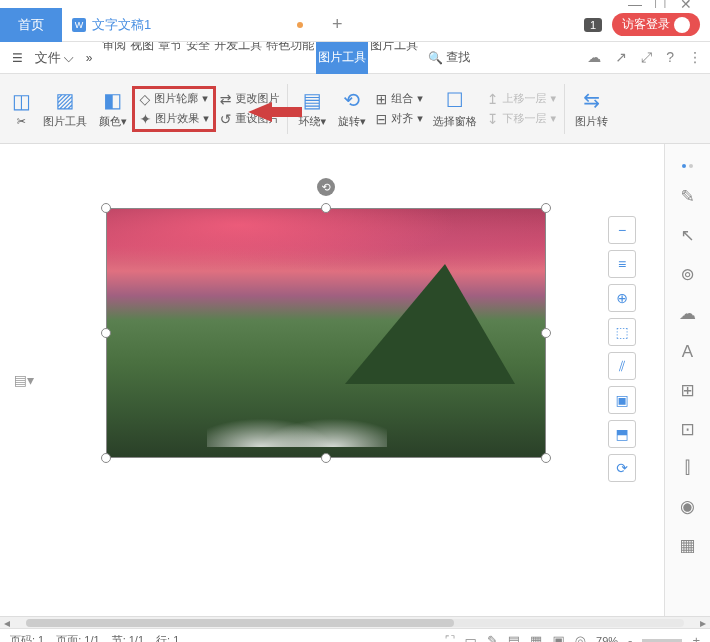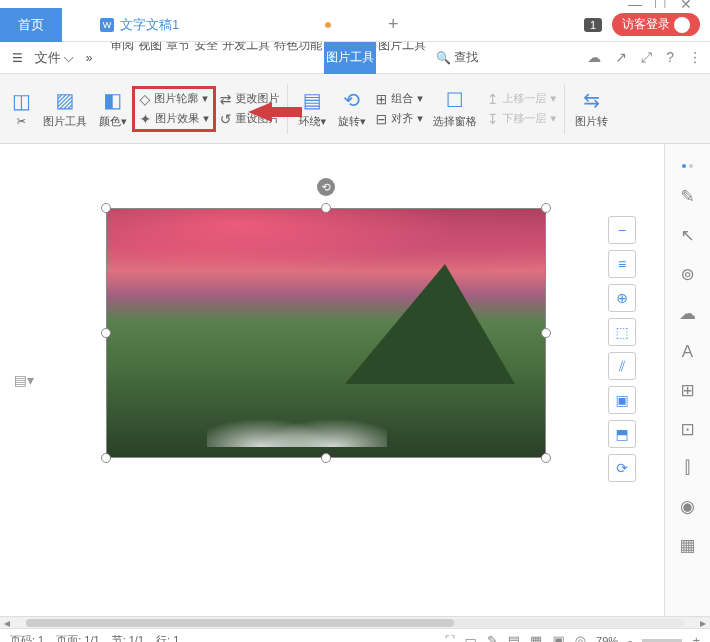--- a/index.html
+++ b/index.html
@@ -3,36 +3,36 @@
 <meta charset="utf-8">
 <style>
 * { margin: 0; padding: 0; box-sizing: border-box; font-family: "Microsoft YaHei", sans-serif; }
 body { width: 710px; height: 642px; background: #fff; overflow: hidden; position: relative; font-size: 12px; color: #333; }
 
 
 .titlebar { height: 8px; background: #fff; display: flex; justify-content: flex-end; align-items: center; gap: 14px; padding: 0 18px; }
 .titlebar .win-btn { width: 12px; height: 12px; color: #888; font-size: 14px; line-height: 12px; }
 
 
-.tabbar { height: 34px; background: #fff; display: flex; align-items: center; border-bottom: 1px solid #e0e0e0; position: relative; gap: 28px; }
+.tabbar { height: 34px; background: #fff; display: flex; align-items: center; border-bottom: 1px solid #e0e0e0; position: relative; }
 .tab-home { background: #4a90e2; color: #fff; padding: 6px 18px; height: 34px; display: flex; align-items: center; font-size: 13px; }
 .tab-doc { display: flex; align-items: center; padding: 0 20px 0 10px; height: 34px; color: #4a90e2; gap: 6px; font-size: 13px; }
 .tab-doc .doc-icon { width: 14px; height: 14px; background: #4a90e2; color: #fff; font-size: 9px; display: flex; align-items: center; justify-content: center; border-radius: 2px; }
 .tab-doc .dot { width: 6px; height: 6px; background: #f0a050; border-radius: 50%; margin-left: 140px; }
 .tab-add { width: 28px; height: 28px; display: flex; align-items: center; justify-content: center; color: #888; font-size: 18px; }
 .tab-right { margin-left: auto; display: flex; align-items: center; gap: 10px; padding-right: 10px; }
 .tab-badge { background: #555; color: #fff; border-radius: 3px; padding: 1px 6px; font-size: 11px; }
 .login-btn { background: #e85050; color: #fff; border-radius: 12px; padding: 3px 10px; font-size: 12px; display: flex; align-items: center; gap: 4px; }
 .login-btn .avatar { width: 16px; height: 16px; background: #fff; border-radius: 50%; }
 
 
 .menubar { height: 32px; display: flex; align-items: center; border-bottom: 1px solid #e0e0e0; padding: 0 8px; gap: 4px; }
 .menu-btn { display: flex; align-items: center; gap: 3px; color: #555; font-size: 12px; padding: 2px 4px; }
 .menu-btn.file { font-size: 13px; align-items: center; }
-.menu-tabs { display: flex; font-size: 12px; color: #555; margin-left: 8px; }
+.menu-tabs { display: flex; font-size: 12px; color: #555; margin-left: 0; }
 .menu-tabs span { padding: 0 2px; white-space: nowrap; }
 .menu-tabs .active { background: #4a90e2; color: #fff; padding: 12px 2px; }
 .menu-right { margin-left: auto; display: flex; gap: 14px; color: #888; }
 .menu-right .ico { font-size: 14px; }
 
 
 .ribbon { height: 70px; background: #f5f5f5; border-bottom: 1px solid #ddd; display: flex; align-items: center; padding: 0 6px; position: relative; }
 .ribbon-group { display: flex; flex-direction: column; align-items: center; padding: 0 6px; height: 60px; justify-content: center; gap: 2px; }
 .ribbon-group .ico { font-size: 20px; color: #4a90e2; }
 .ribbon-group .lbl { font-size: 11px; color: #555; }

